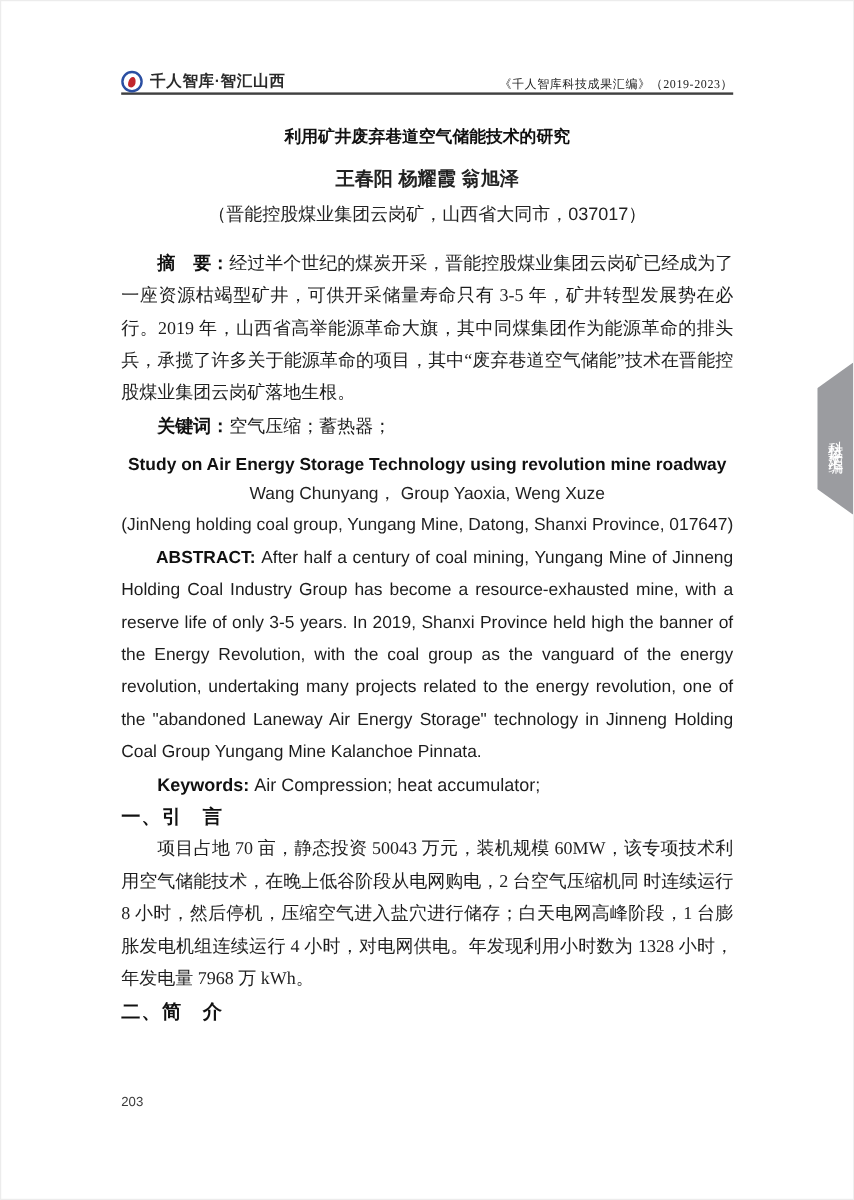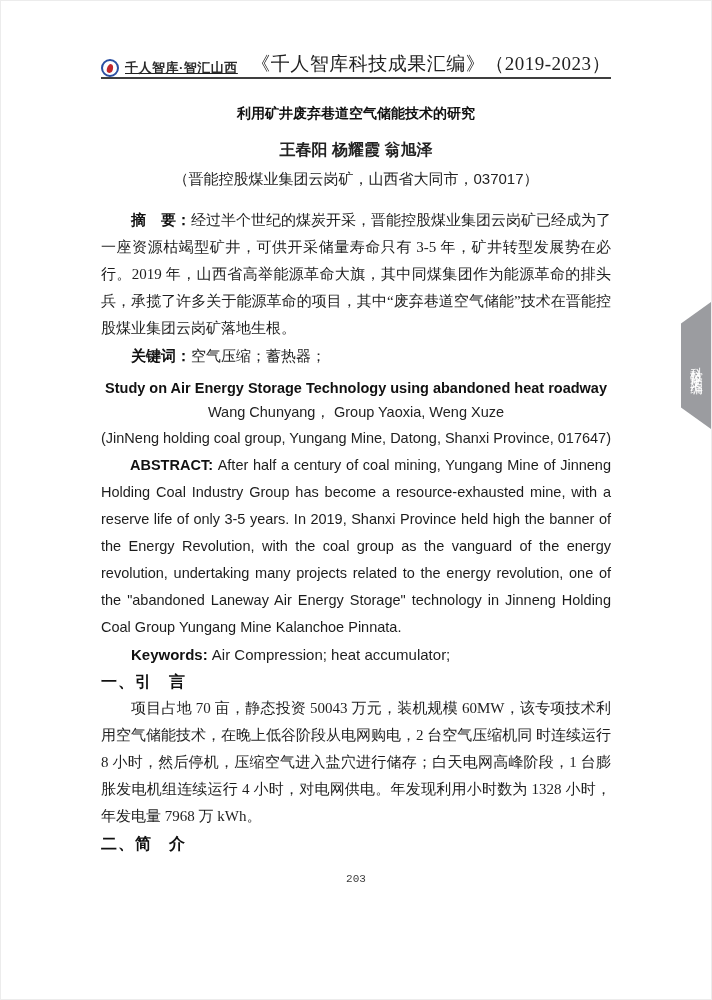--- a/index.html
+++ b/index.html
@@ -16,38 +16,38 @@
   .content{
     position:absolute;
     left:100px;top:0;width:510px;
   }
   
   .header{
     display:flex;justify-content:space-between;align-items:flex-end;
     padding-top:52px;height:24px;
     border-bottom:2px solid #3f3f3f;
   }
-  .header-left{display:flex;align-items:center;gap:6px;text-decoration:underline;}
+  .header-left{display:flex;align-items:center;gap:6px;}
   .logo{
     width:14px;height:14px;border:2px solid #2b4fa2;border-radius:50%;
     background:#fff;display:inline-flex;align-items:center;justify-content:center;
     flex:0 0 auto;
   }
   .logo-mark{
     width:6px;height:9px;background:#c1272d;
     border-radius:55% 45% 60% 40% / 60% 55% 45% 40%;
     transform:rotate(12deg);
   }
   .brand{
     font-family:"Liberation Sans","DejaVu Sans",sans-serif;
     font-size:13px;font-weight:600;color:#2a2a2a;letter-spacing:.5px;
   }
   .header-right{
     font-family:"Liberation Serif","DejaVu Serif",serif;
-    font-size:19px;color:#222;letter-spacing:.5px;
+    font-size:10px;color:#222;letter-spacing:.5px;
   }
   
   h1.title{
     margin:22px 0 0 0;text-align:center;
     font-family:"Liberation Sans","DejaVu Sans",sans-serif;
     font-size:14px;line-height:24px;font-weight:700;color:#111;
   }
   .authors{margin-top:15px;text-align:center;font-size:16px;line-height:20px;
     font-family:"Liberation Sans","DejaVu Sans",sans-serif;font-weight:600;color:#222;}
   .affil{margin-top:8px;text-align:center;font-size:15px;line-height:22px;
@@ -74,23 +74,23 @@
     font-family:"Liberation Sans","DejaVu Sans",sans-serif;
     font-size:14.5px;text-indent:2em;color:#1c1c1c;
   }
   .kw.en{font-family:"Liberation Sans","DejaVu Sans",sans-serif;font-size:15px;}
   h2.sec{
     margin:0;font-family:"Liberation Sans","DejaVu Sans",sans-serif;
     font-size:16px;font-weight:700;line-height:27px;color:#111;letter-spacing:1px;
   }
   
   .page-num{
-    position:absolute;left:100px;width:510px;top:872px;
-    text-align:center;font-size:11px;color:#3c3c3c;
-    font-family:Liberation Mono, monospace;
+    position:absolute;left:100px;width:510px;top:912px;
+    font-size:11px;color:#3c3c3c;
+    font-family:Liberation Sans, sans-serif;
   }
   
   .side-tab{
     position:absolute;right:0;top:301px;width:30px;height:127px;
     background:#9b9ca0;
     clip-path:polygon(0 17%,100% 0,100% 100%,0 83%);
     display:flex;align-items:center;justify-content:center;
   }
   .side-tab span{
     writing-mode:vertical-rl;
@@ -118,21 +118,21 @@
     <h1 class="title">利用矿井废弃巷道空气储能技术的研究</h1>
 
     <div class="authors">王春阳 杨耀霞 翁旭泽</div>
 
     <div class="affil">（晋能控股煤业集团云岗矿，山西省大同市，037017）</div>
 
     <p class="para zh abstract-zh"><b class="lbl">摘　要：</b><span>经过半个世纪的煤炭开采，晋能控股煤业集团云岗矿已经成为了一座资源枯竭型矿井，可供开采储量寿命只有 3-5 年，矿井转型发展势在必行。2019 年，山西省高举能源革命大旗，其中同煤集团作为能源革命的排头兵，承揽了许多关于能源革命的项目，其中“废弃巷道空气储能”技术在晋能控股煤业集团云岗矿落地生根。</span></p>
 
     <p class="kw zh"><b class="lbl">关键词：</b><span>空气压缩；蓄热器；</span></p>
 
-    <div class="en-title">Study on Air Energy Storage Technology using abandoned heat roadway</div>
+    <div class="en-title">Study on Air Energy Storage Technology using revolution mine roadway</div>
 
     <div class="en-authors">Wang Chunyang，  Group Yaoxia, Weng Xuze</div>
 
     <div class="en-affil">(JinNeng holding coal group, Yungang Mine, Datong, Shanxi Province, 017647)</div>
 
     <p class="para en"><b class="lbl">ABSTRACT: </b><span>After half a century of coal mining, Yungang Mine of Jinneng Holding Coal Industry Group has become a resource-exhausted mine, with a reserve life of only 3-5 years. In 2019, Shanxi Province held high the banner of the Energy Revolution, with the coal group as the vanguard of the energy revolution, undertaking many projects related to the energy revolution, one of the "abandoned Laneway Air Energy Storage" technology in Jinneng Holding Coal Group Yungang Mine Kalanchoe Pinnata.</span></p>
 
     <p class="kw en"><b class="lbl">Keywords: </b><span>Air Compression; heat accumulator;</span></p>
 
     <h2 class="sec">一、引　言</h2>

